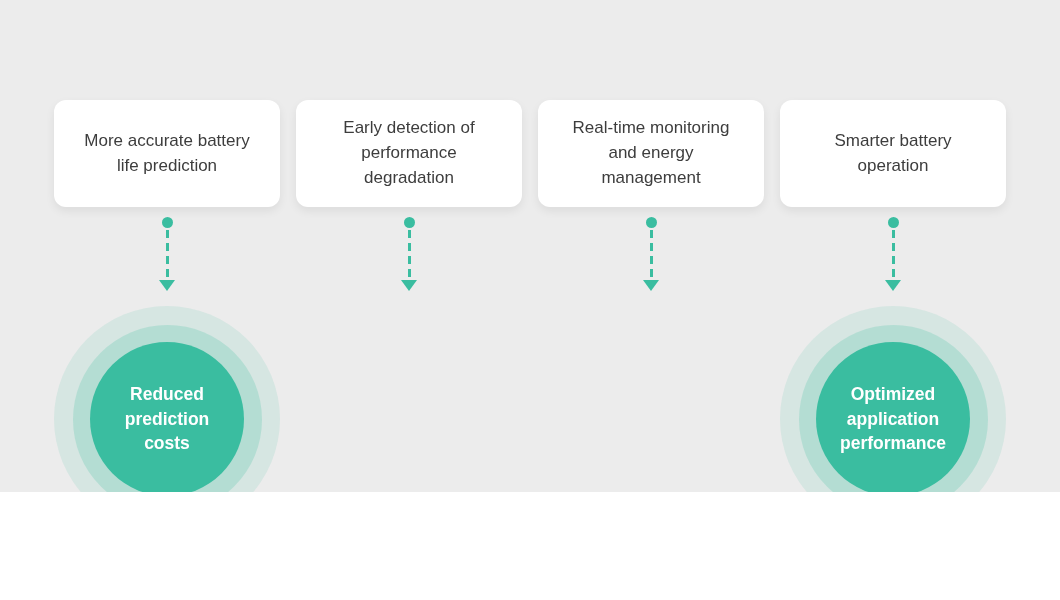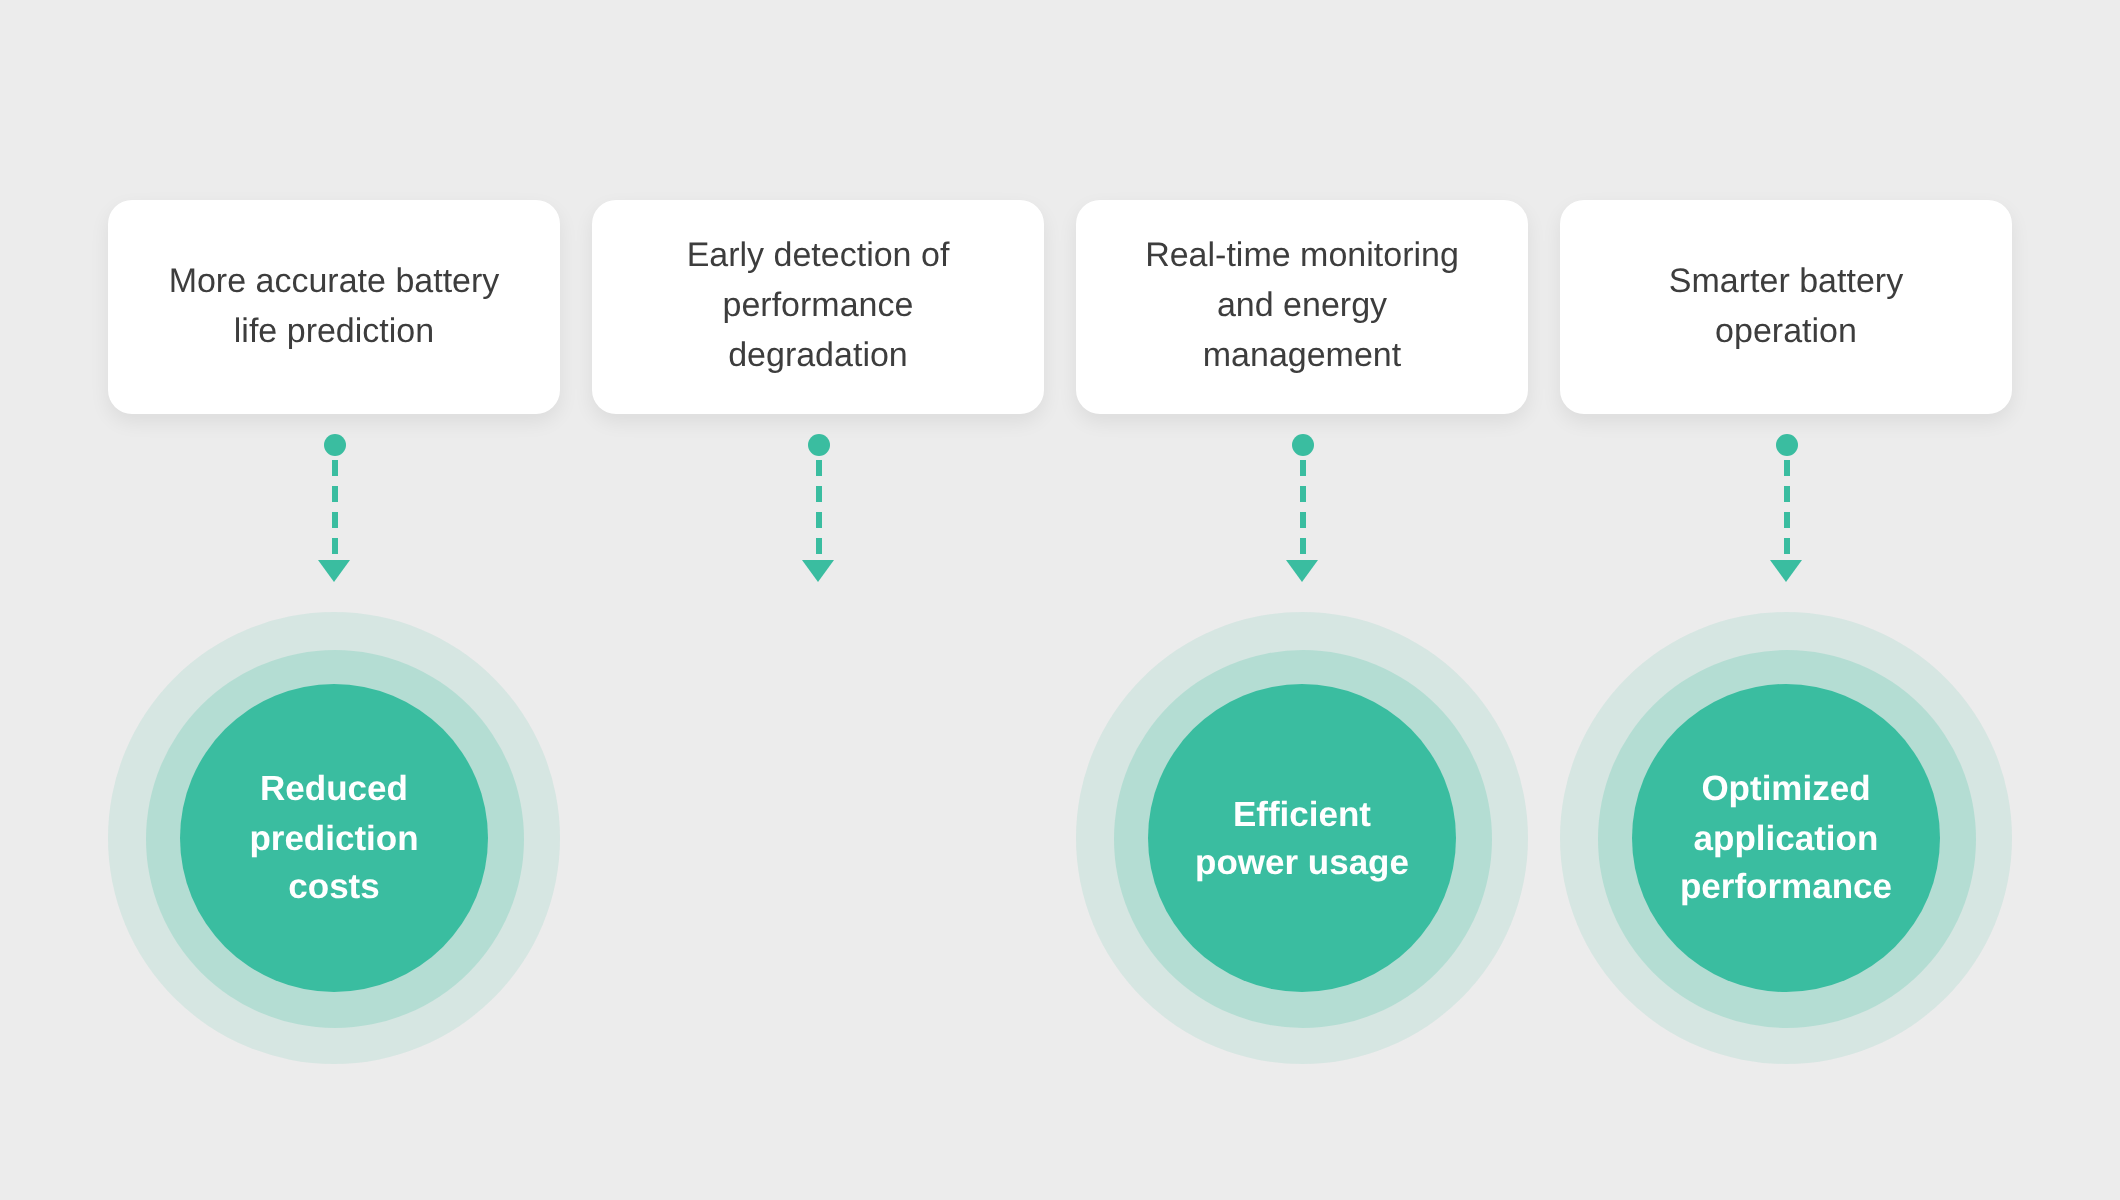--- a/index.html
+++ b/index.html
@@ -1,19 +1,19 @@
 <!DOCTYPE html>
 <html><head>
 <meta charset="utf-8">
 <style>
   html, body { margin: 0; padding: 0; }
   .canvas {
     position: relative;
     width: 1060px;
-    height: 600px;
+    height: 492px;
     background: #ececec;
     overflow: hidden;
     font-family: "Liberation Sans", sans-serif;
     display: flex;
     justify-content: center;
     gap: 16px;
     padding-top: 100px;
     box-sizing: border-box;
   }
   .column {
@@ -147,28 +147,20 @@
     <div class="card">
       <div class="card-text">Real-time monitoring
 and energy
 management</div>
     </div>
     <div class="arrow">
       <div class="arrow-dot"></div>
       <div class="arrow-line"></div>
       <div class="arrow-head"></div>
     </div>
-    <div class="ring-outer">
-      <div class="ring-mid">
-        <div class="circle-inner">
-          <div class="circle-text">Efficient
-power usage</div>
-        </div>
-      </div>
-    </div>
   </div>
 
   <div class="column">
     <div class="card">
       <div class="card-text">Smarter battery
 operation</div>
     </div>
     <div class="arrow">
       <div class="arrow-dot"></div>
       <div class="arrow-line"></div>

